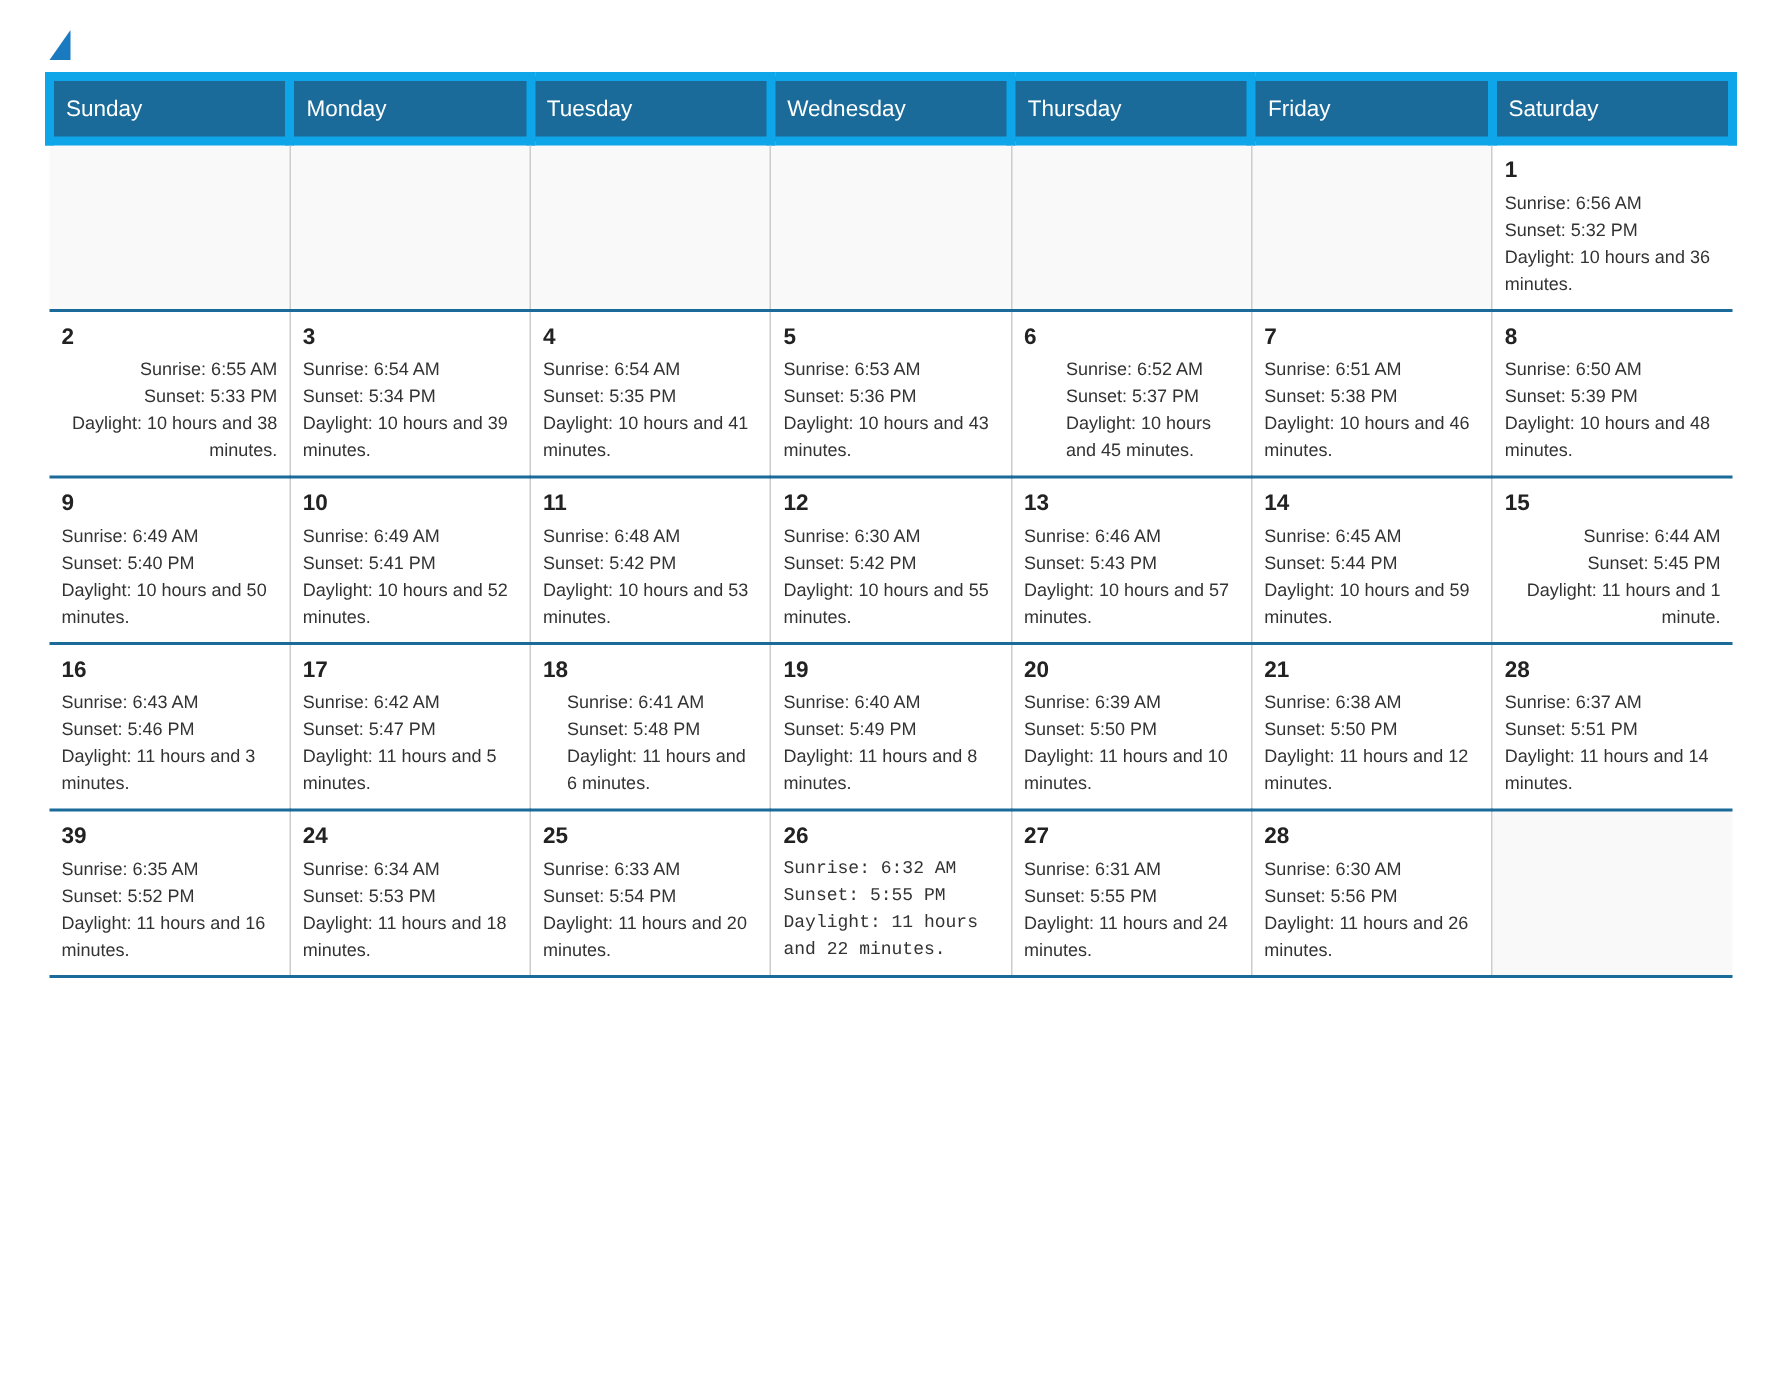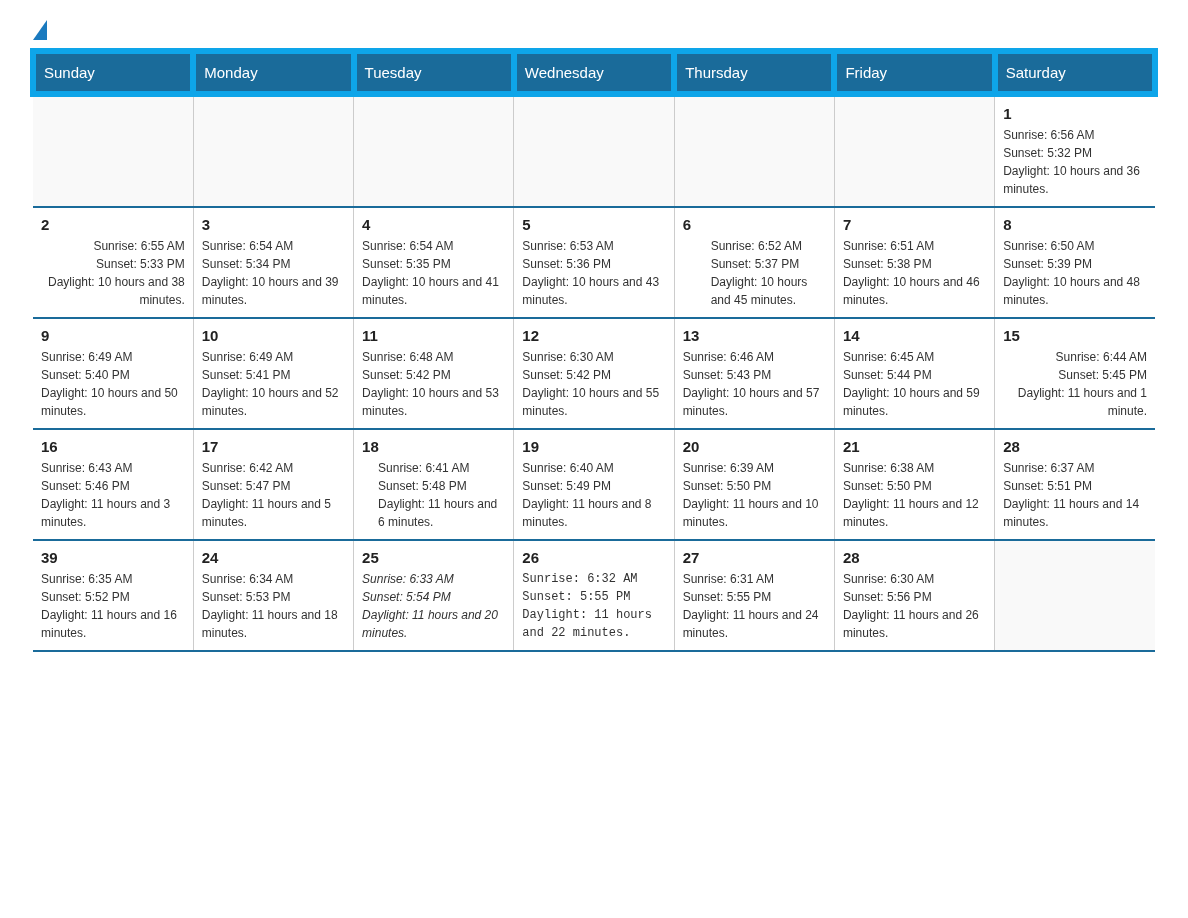--- a/index.html
+++ b/index.html
@@ -292,21 +292,21 @@
 Daylight: 11 hours and 16 minutes.</div>
         </td>
         <td>
           <span class="day-number">24</span>
           <div class="day-info" style="white-space: pre-line;">Sunrise: 6:34 AM
 Sunset: 5:53 PM
 Daylight: 11 hours and 18 minutes.</div>
         </td>
         <td>
           <span class="day-number">25</span>
-          <div class="day-info" style="white-space: pre-line; font-style: italic;">Sunrise: 6:33 AM
+          <div class="day-info" style="white-space: pre-line;">Sunrise: 6:33 AM
 Sunset: 5:54 PM
 Daylight: 11 hours and 20 minutes.</div>
         </td>
         <td>
           <span class="day-number">26</span>
           <div class="day-info" style="white-space: pre-line; font-family: Liberation Mono, monospace;">Sunrise: 6:32 AM
 Sunset: 5:55 PM
 Daylight: 11 hours and 22 minutes.</div>
         </td>
         <td>

